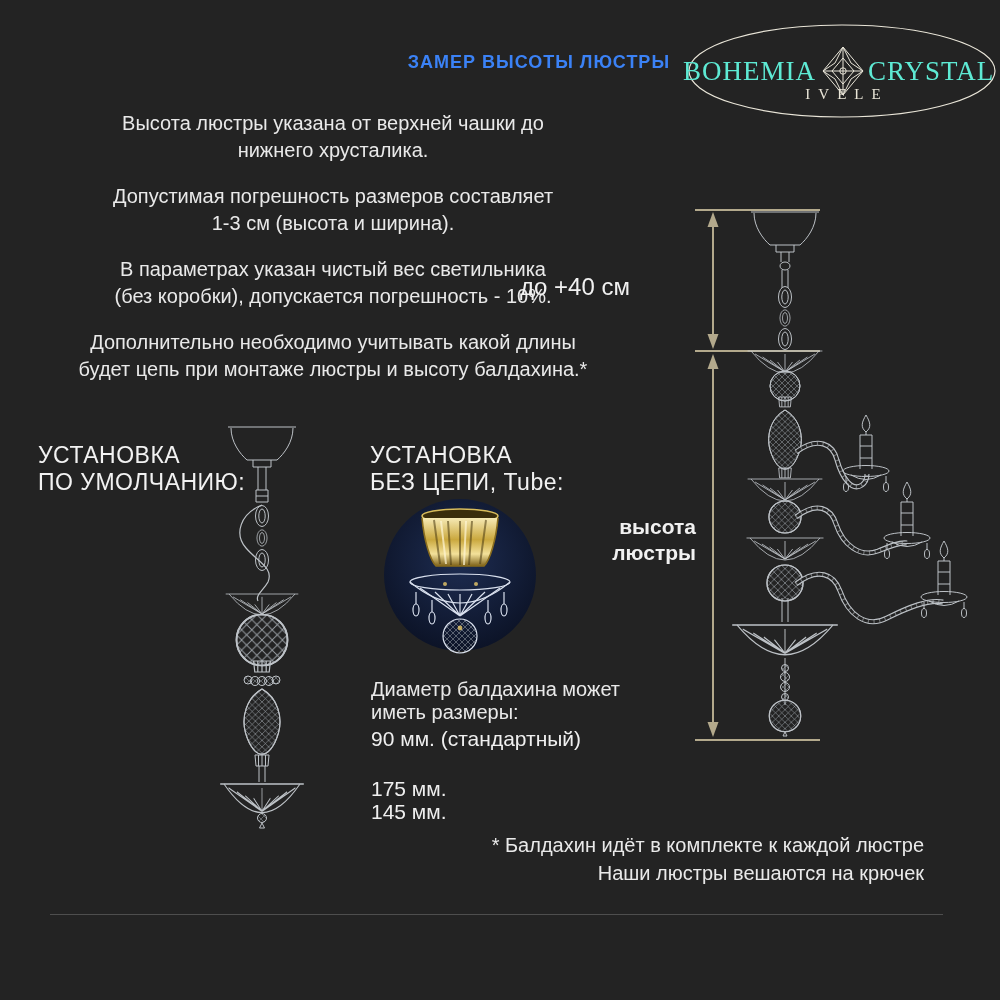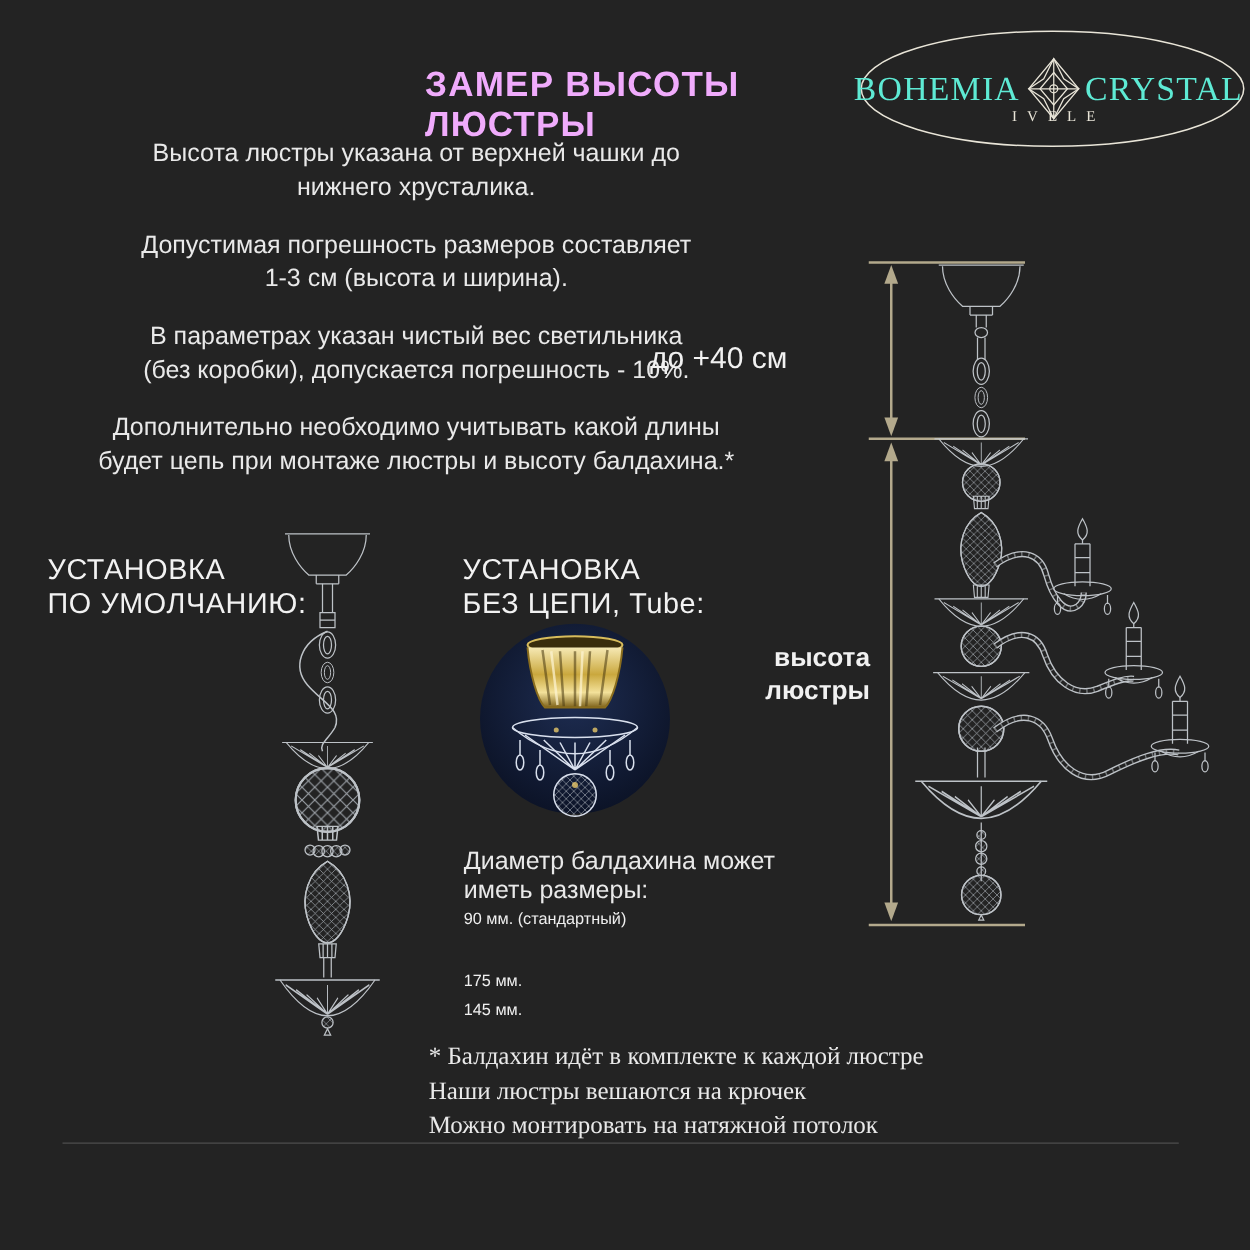--- a/index.html
+++ b/index.html
@@ -6,53 +6,53 @@
   body{
     width:1000px;height:1000px;position:relative;overflow:hidden;
     background:#232323;
     font-family:"Liberation Sans","DejaVu Sans",sans-serif;
     color:#eaeaea;
   }
   .abs{position:absolute;}
   .ml{white-space:pre-line;}
   
   #title{
-    left:340px;top:52px;width:330px;text-align:left;
-    font-size:28px;font-weight:700;letter-spacing:1px;color:#f0abfc;
+    left:340px;top:52px;width:330px;text-align:right;
+    font-size:18px;font-weight:700;letter-spacing:1px;color:#3b82f6;
   }
   
   .logo-serif{
     font-family:"Liberation Serif","DejaVu Serif",serif;
     color:#5eead4;font-size:27px;letter-spacing:1px;font-weight:400;
   }
   #logo-left{left:640px;top:56px;width:176px;text-align:right;}
   #logo-right{left:868px;top:56px;width:140px;text-align:left;}
   #logo-sub{
     left:743px;top:86px;width:200px;text-align:center;
     font-family:"Liberation Serif","DejaVu Serif",serif;
-    color:#e9e5d8;font-size:12px;letter-spacing:8px;text-indent:8px;
+    color:#e9e5d8;font-size:15px;letter-spacing:8px;text-indent:8px;
   }
   
   #intro{left:38px;top:110px;width:590px;}
   .para{font-size:20px;line-height:26.5px;margin-bottom:20px;color:#e9e9e9;text-align:center;}
   
   #chain-label{left:520px;top:273px;width:178px;text-align:left;font-size:24px;color:#f1f1f1;}
   #height-label{left:540px;top:514px;width:156px;text-align:right;font-size:21px;line-height:26px;color:#f1f1f1;font-weight:700;}
   
   .install-h{font-size:23px;line-height:27px;color:#f2f2f2;letter-spacing:.5px;}
   #install-default{left:38px;top:442px;width:300px;}
   #install-tube{left:370px;top:442px;width:300px;}
   
   #canopy-intro{left:371px;top:678px;width:300px;font-size:20px;line-height:23px;color:#e9e9e9;}
-  .size-line{left:371px;width:300px;font-size:13px;color:#efefef;}
+  .size-line{left:371px;width:300px;font-size:21px;color:#efefef;}
   #size-0{top:727px;}
   #size-1{top:752px;margin-top:48px;}
   #size-2{top:777px;}
   
-  #footnotes{left:343px;top:832px;width:600px;font-family:Liberation Serif, serif;}
+  #footnotes{left:324px;top:832px;width:600px;text-align:right;}
   .fn{font-size:20px;line-height:27.5px;color:#e9e9e9;}
   #divider{left:50px;top:914px;width:893px;height:1px;background:#4e4e4e;}
   svg{position:absolute;left:0;top:0;}
 </style>
 </head>
 <body>
 
 <svg width="1000" height="1000" viewBox="0 0 1000 1000">
   <defs>
     <pattern id="xh" width="6" height="6" patternUnits="userSpaceOnUse">
@@ -258,16 +258,15 @@
 
 <div class="abs ml" id="canopy-intro">Диаметр балдахина может
 иметь размеры:</div>
 <div class="abs size-line" id="size-0">90 мм. (стандартный)</div>
 <div class="abs size-line" id="size-1">145 мм.</div>
 <div class="abs size-line" id="size-2">175 мм.</div>
 
 <div class="abs" id="footnotes">
   <div class="fn">* Балдахин идёт в комплекте к каждой люстре</div>
   <div class="fn">Наши люстры вешаются на крючек</div>
-  <div class="fn">Можно монтировать на натяжной потолок</div>
 </div>
 
 <div class="abs" id="divider"></div>
 
 </body></html>

